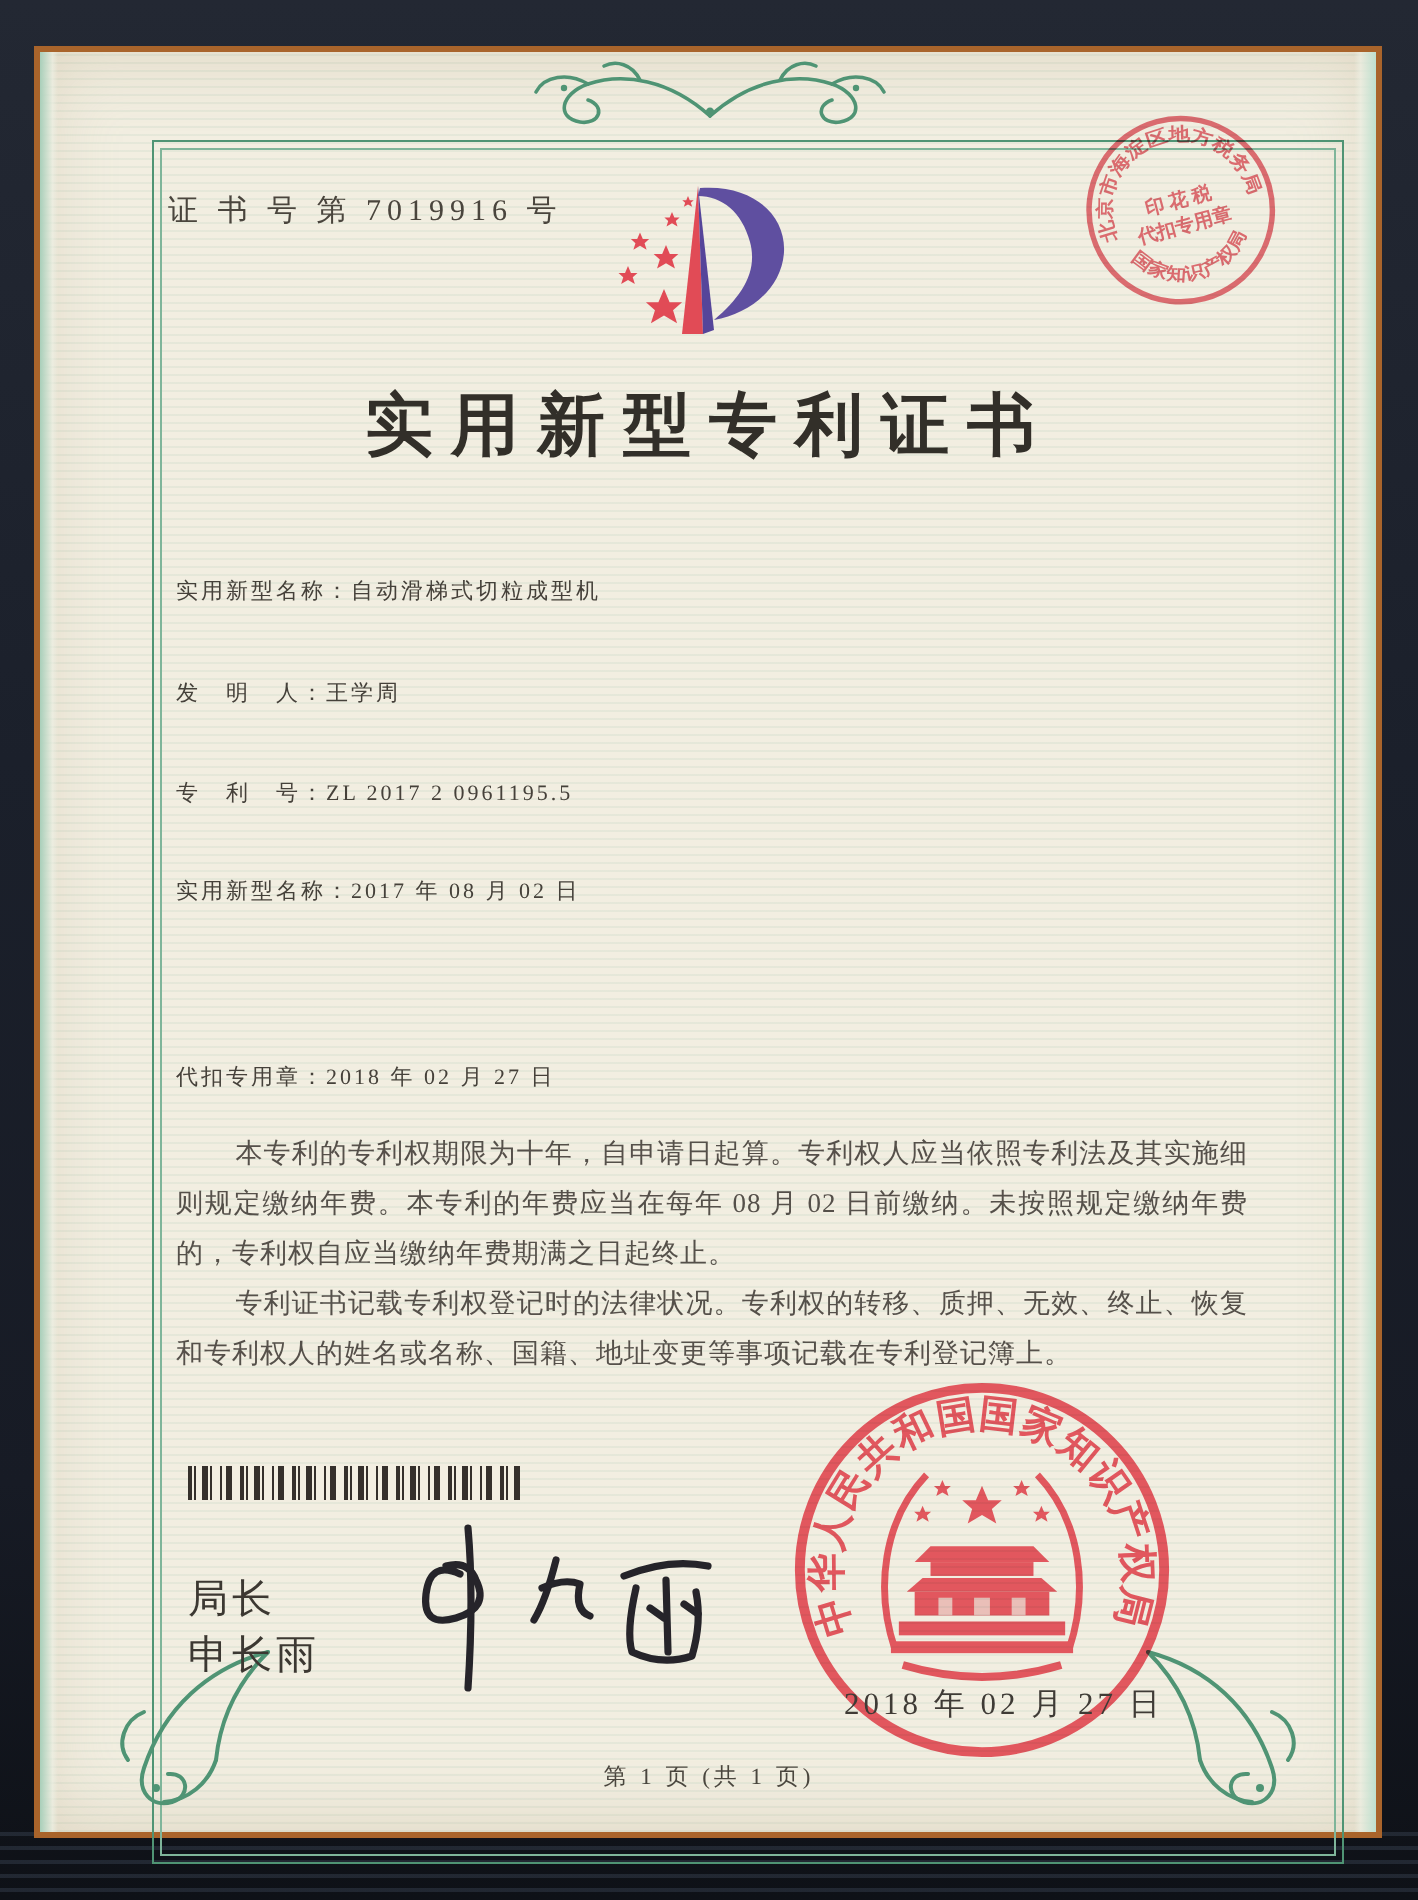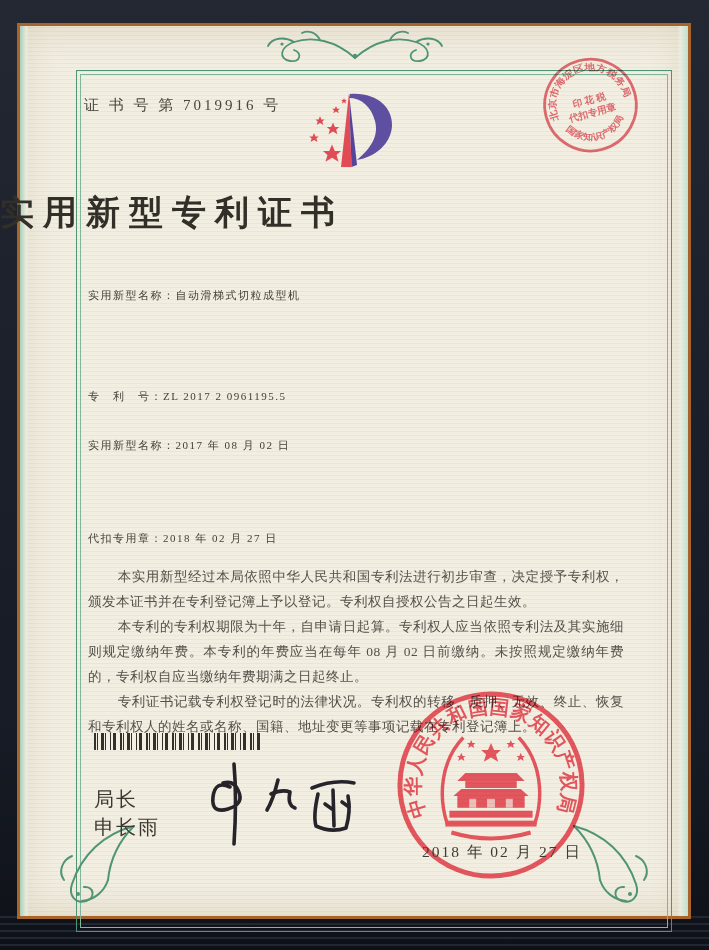--- a/index.html
+++ b/index.html
@@ -18,21 +18,21 @@
          background:linear-gradient(270deg,#bfe0cf,rgba(238,243,232,.6) 70%,transparent);}
   .frame-outer{position:absolute;left:56px;top:44px;width:594px;height:860px;
          border:1.5px solid #4f9474;}
   .frame-inner{position:absolute;left:60px;top:48px;width:586px;height:852px;
          border:1px solid #7fb59a;}
   .ornament{position:absolute;color:#4f9474;}
   .ornament svg{display:block;}
   .corner-br{transform:scaleX(-1);}
   .cert-no{position:absolute;left:84px;top:96px;font-size:15px;letter-spacing:3px;color:#4a453d;}
   .logo{position:absolute;left:287px;top:74px;}
-  .title{position:absolute;left:0;top:190px;width:100%;
+  .title{position:absolute;left:0;top:190px;width:100%;text-align:center;
          font-size:34px;font-weight:600;letter-spacing:9px;color:#322f29;}
   .field{position:absolute;left:88px;font-size:11px;color:#45413a;letter-spacing:1.5px;white-space:nowrap;}
   .f0{top:288px}.f1{top:339px}.f2{top:389px}.f3{top:438px}.f4{top:488px}.f5{top:531px}
   .paras{position:absolute;left:88px;top:564px;width:536px;font-size:13.5px;line-height:25px;
          color:#55504a;text-align:justify;letter-spacing:.5px;}
   .paras p{margin:0;text-indent:2.2em;}
   .barcode{position:absolute;left:94px;top:733px;width:166px;height:17px;
          background:repeating-linear-gradient(90deg,
            #35302c 0 2px,#f3efe2 2px 3px,#35302c 3px 4px,#f3efe2 4px 7px,
            #35302c 7px 10px,#f3efe2 10px 11px,#35302c 11px 12px,#f3efe2 12px 16px,
@@ -112,26 +112,26 @@
       <use href="#st" transform="translate(46,55) scale(0.65)" fill="#e14b56"></use>
       <use href="#st" transform="translate(33,47) scale(0.48)" fill="#e14b56"></use>
       <use href="#st" transform="translate(49,36) scale(0.4)" fill="#e14b56"></use>
       <use href="#st" transform="translate(57,27) scale(0.3)" fill="#e14b56"></use>
     </svg>
   </div>
 
   <div class="title">实用新型专利证书</div>
 
   <div class="field f0"><span>实用新型名称：</span><span>自动滑梯式切粒成型机</span></div>
+  <div class="field f1"><span>发　明　人：</span><span>王学周</span></div>
   <div class="field f2"><span>专　利　号：</span><span>ZL 2017 2 0961195.5</span></div>
   <div class="field f3"><span>实用新型名称：</span><span>2017 年 08 月 02 日</span></div>
   <div class="field f5"><span>代扣专用章：</span><span>2018 年 02 月 27 日</span></div>
 
   <div class="paras">
-    <p>本实用新型经过本局依照中华人民共和国专利法进行初步审查，决定授予专利权，颁发本证书并在专利登记簿上予以登记。专利权自授权公告之日起生效。</p>
     <p>本专利的专利权期限为十年，自申请日起算。专利权人应当依照专利法及其实施细则规定缴纳年费。本专利的年费应当在每年 08 月 02 日前缴纳。未按照规定缴纳年费的，专利权自应当缴纳年费期满之日起终止。</p>
     <p>专利证书记载专利权登记时的法律状况。专利权的转移、质押、无效、终止、恢复和专利权人的姓名或名称、国籍、地址变更等事项记载在专利登记簿上。</p>
   </div>
 
   <div class="barcode"></div>
 
   <div class="signer signer-title">局长</div>
   <div class="signer signer-name">申长雨</div>
 
   <div class="signature">
@@ -194,13 +194,14 @@
         </text>
         <text font-size="9.5" font-weight="600" fill="#e4606c">
           <textPath href="#taxBot" textLength="76" lengthAdjust="spacingAndGlyphs">国家知识产权局</textPath>
         </text>
         <text x="60" y="58" text-anchor="middle" font-size="10.5" font-weight="600">印 花 税</text>
         <text x="60" y="72" text-anchor="middle" font-size="10.5" font-weight="600">代扣专用章</text>
       </g>
     </svg>
   </div>
 
+  <div class="footer">第 1 页 (共 1 页)</div>
 </div>
 
 </body></html>

